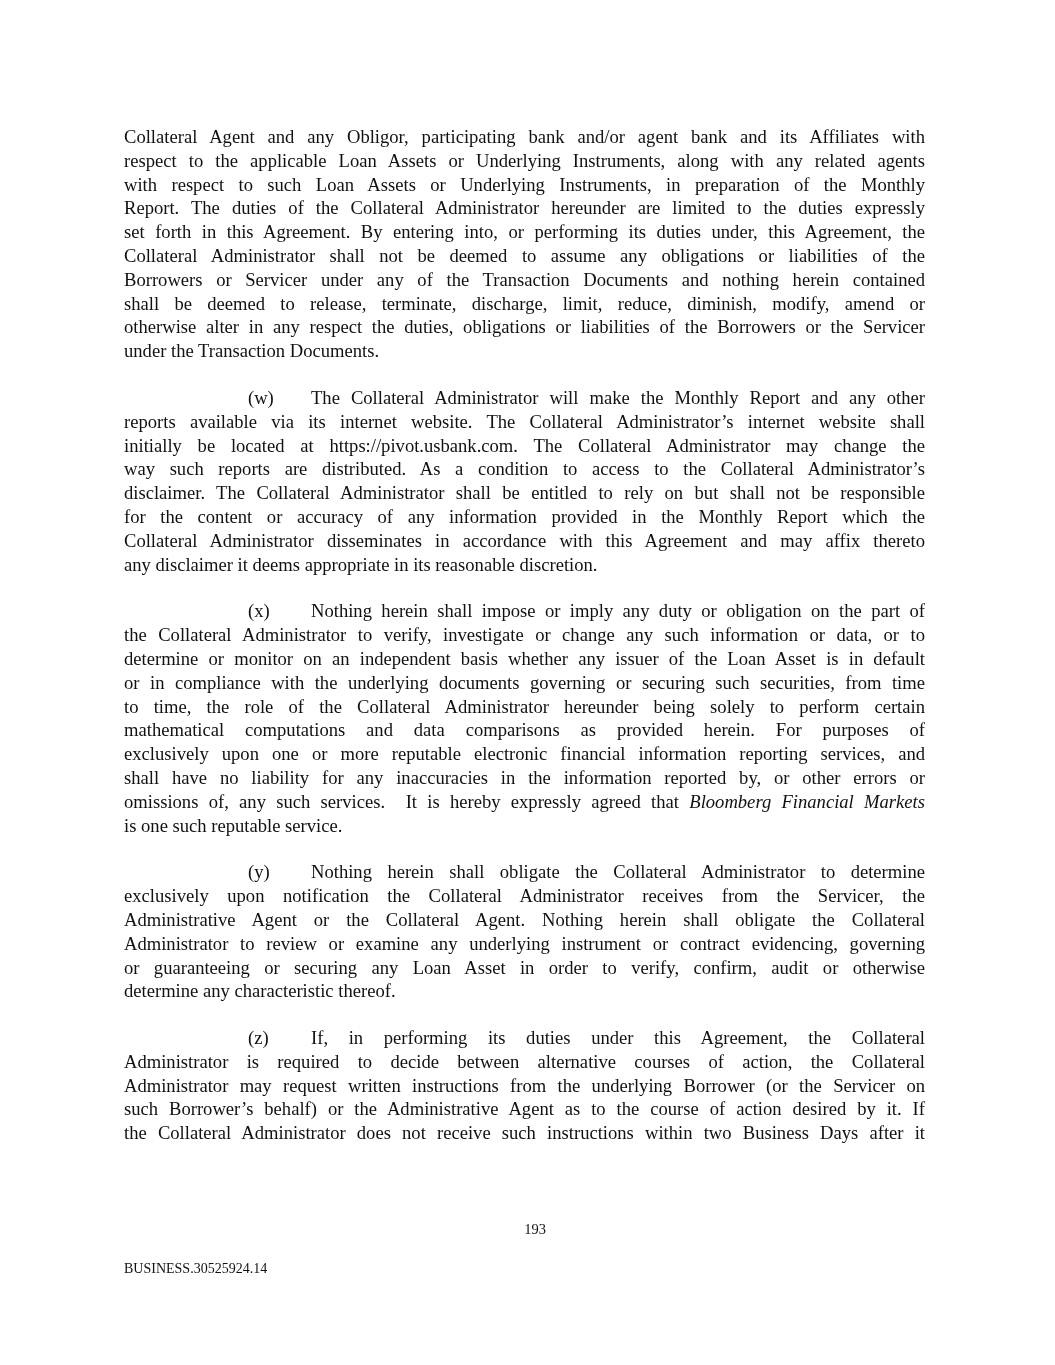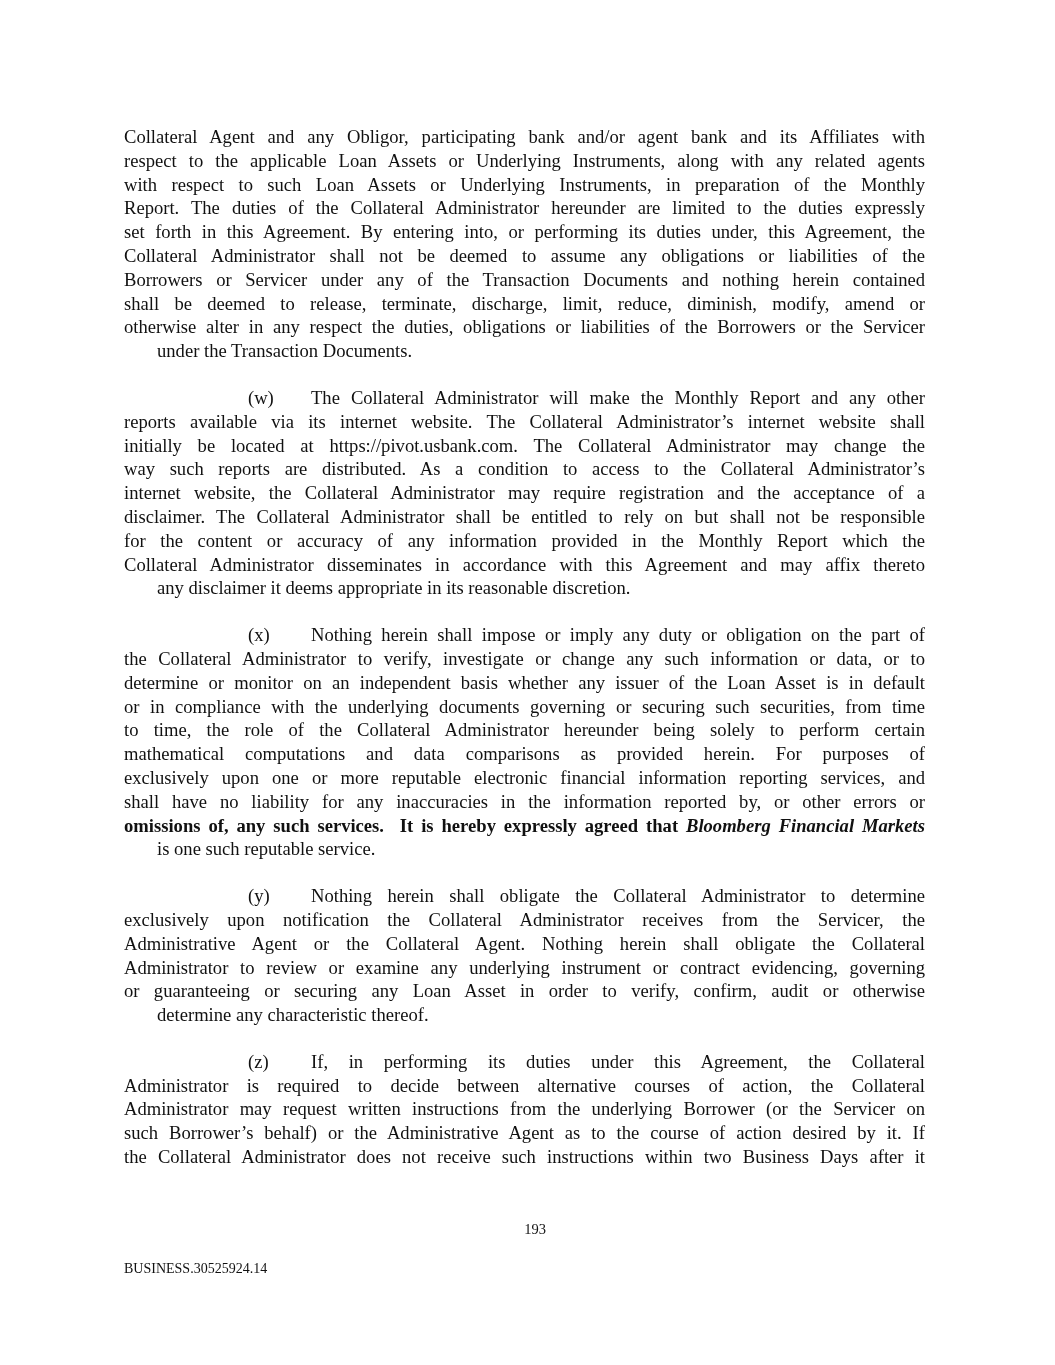--- a/index.html
+++ b/index.html
@@ -1,21 +1,21 @@
 <!DOCTYPE html>
 <html><head>
   <meta charset="utf-8">
   <style>
     html, body { margin: 0; padding: 0; background: #ffffff; }
     body { width: 1055px; height: 1365px; position: relative; overflow: hidden;
       font-family: "Liberation Serif", serif; color: #111111; }
     .page { position: absolute; left: 124px; top: 125px; width: 801px; }
     .para { margin: 0 0 23px 0; font-size: 18.6px; line-height: 23.8px; }
     .line { display: block; text-align: justify; text-align-last: justify; white-space: nowrap; height: 23.8px; }
-    .line.last { text-align-last: left; margin-left: 33px; }
+    .line.last { text-align-last: left; }
     .line > span { }
     .label { display: inline-block; width: 63px; margin-left: 124px; }
     .ital { font-style: italic; }
     .page-number { position: absolute; top: 1221px; left: 0; width: 1070px; text-align: center; font-size: 14.5px; }
     .doc-id { position: absolute; top: 1261px; left: 124px; font-size: 14px; }
   </style>
 </head>
 <body>
 
 <div class="page">
@@ -31,37 +31,36 @@
     <span class="line">shall be deemed to release, terminate, discharge, limit, reduce, diminish, modify, amend or</span>
     <span class="line">otherwise alter in any respect the duties, obligations or liabilities of the Borrowers or the Servicer</span>
     <span class="line last">under the Transaction Documents.</span>
   </p>
 
   <p class="para">
     <span class="line"><span class="label">(w)</span><span>The Collateral Administrator will make the Monthly Report and any other</span></span>
     <span class="line">reports available via its internet website.  The Collateral Administrator’s internet website shall</span>
     <span class="line">initially be located at https://pivot.usbank.com.  The Collateral Administrator may change the</span>
     <span class="line">way such reports are distributed.  As a condition to access to the Collateral Administrator’s</span>
-    <span class="line">internet website, the Collateral Administrator may require registration and the acceptance of a</span>
     <span class="line">disclaimer.  The Collateral Administrator shall be entitled to rely on but shall not be responsible</span>
     <span class="line">for the content or accuracy of any information provided in the Monthly Report which the</span>
     <span class="line">Collateral Administrator disseminates in accordance with this Agreement and may affix thereto</span>
     <span class="line last">any disclaimer it deems appropriate in its reasonable discretion.</span>
   </p>
 
   <p class="para">
     <span class="line"><span class="label">(x)</span><span>Nothing herein shall impose or imply any duty or obligation on the part of</span></span>
     <span class="line">the Collateral Administrator to verify, investigate or change any such information or data, or to</span>
     <span class="line">determine or monitor on an independent basis whether any issuer of the Loan Asset is in default</span>
     <span class="line">or in compliance with the underlying documents governing or securing such securities, from time</span>
     <span class="line">to time, the role of the Collateral Administrator hereunder being solely to perform certain</span>
     <span class="line">mathematical computations and data comparisons as provided herein.  For purposes of</span>
     <span class="line">exclusively upon one or more reputable electronic financial information reporting services, and</span>
     <span class="line">shall have no liability for any inaccuracies in the information reported by, or other errors or</span>
-    <span class="line" style="white-space: pre; font-weight: bold;"><span>omissions of, any such services.  It is hereby expressly agreed that </span><span class="ital">Bloomberg Financial Markets</span></span>
+    <span class="line" style="white-space: pre;"><span>omissions of, any such services.  It is hereby expressly agreed that </span><span class="ital">Bloomberg Financial Markets</span></span>
     <span class="line last">is one such reputable service.</span>
   </p>
 
   <p class="para">
     <span class="line"><span class="label">(y)</span><span>Nothing herein shall obligate the Collateral Administrator to determine</span></span>
     <span class="line">exclusively upon notification the Collateral Administrator receives from the Servicer, the</span>
     <span class="line">Administrative Agent or the Collateral Agent.  Nothing herein shall obligate the Collateral</span>
     <span class="line">Administrator to review or examine any underlying instrument or contract evidencing, governing</span>
     <span class="line">or guaranteeing or securing any Loan Asset in order to verify, confirm, audit or otherwise</span>
     <span class="line last">determine any characteristic thereof.</span>

